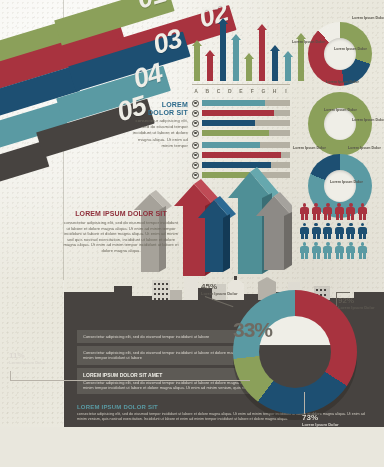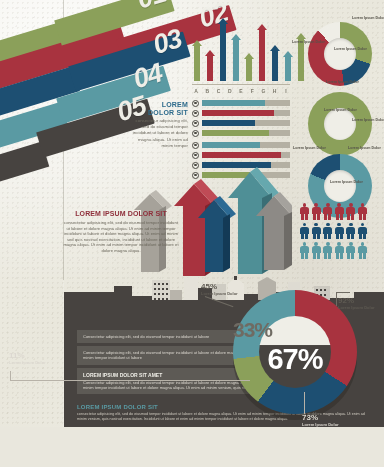--- a/index.html
+++ b/index.html
@@ -616,21 +616,20 @@
     <div class="dp-teal" style="top:104px; width:290px;">
       <h4>LOREM IPSUM DOLOR SIT</h4>
       <p>consectetur adipisicing elit, sed do eiusmod tempor incididunt ut labore et dolore magna aliqua. Ut enim ad minim tempor incididunt ut labore et dolore magna aliqua. Ut enim ad minim veniam, quis nostrud exercitation. Incididunt ut labore et enim ad minim tempor incididunt ut labore et dolore magna aliqua.</p>
     </div>
   </div>
 
   <div class="bigdonut">
     <div class="bd-depth"></div>
     <div class="bd-ring" id="ring-big" style="background: conic-gradient(rgb(168, 51, 63) 8deg, rgb(168, 51, 63) 123.2deg, rgb(29, 79, 114) 123.2deg, rgb(29, 79, 114) 216.8deg, rgb(139, 160, 90) 216.8deg, rgb(139, 160, 90) 263.6deg, rgb(90, 154, 163) 263.6deg, rgb(90, 154, 163) 368deg);"></div>
     <div class="bd-33">33%</div>
-    <div class="bd-67">67%</div>
   </div>
 
   <div class="cal" style="left:338px; top:281px; color:#5e5a52;margin-top:16px;">
     <span class="pct">92%</span>
     <span class="sub">Lorem Ipsum Dolor</span>
   </div>
   <div class="leader" style="left:336px; top:292px; width:14px; height:1px;"></div>
   <div class="leader" style="left:336px; top:292px; width:1px; height:14px;"></div>
 
   <div class="cal" style="left:201px; top:283px; color:#5e5a52;">

